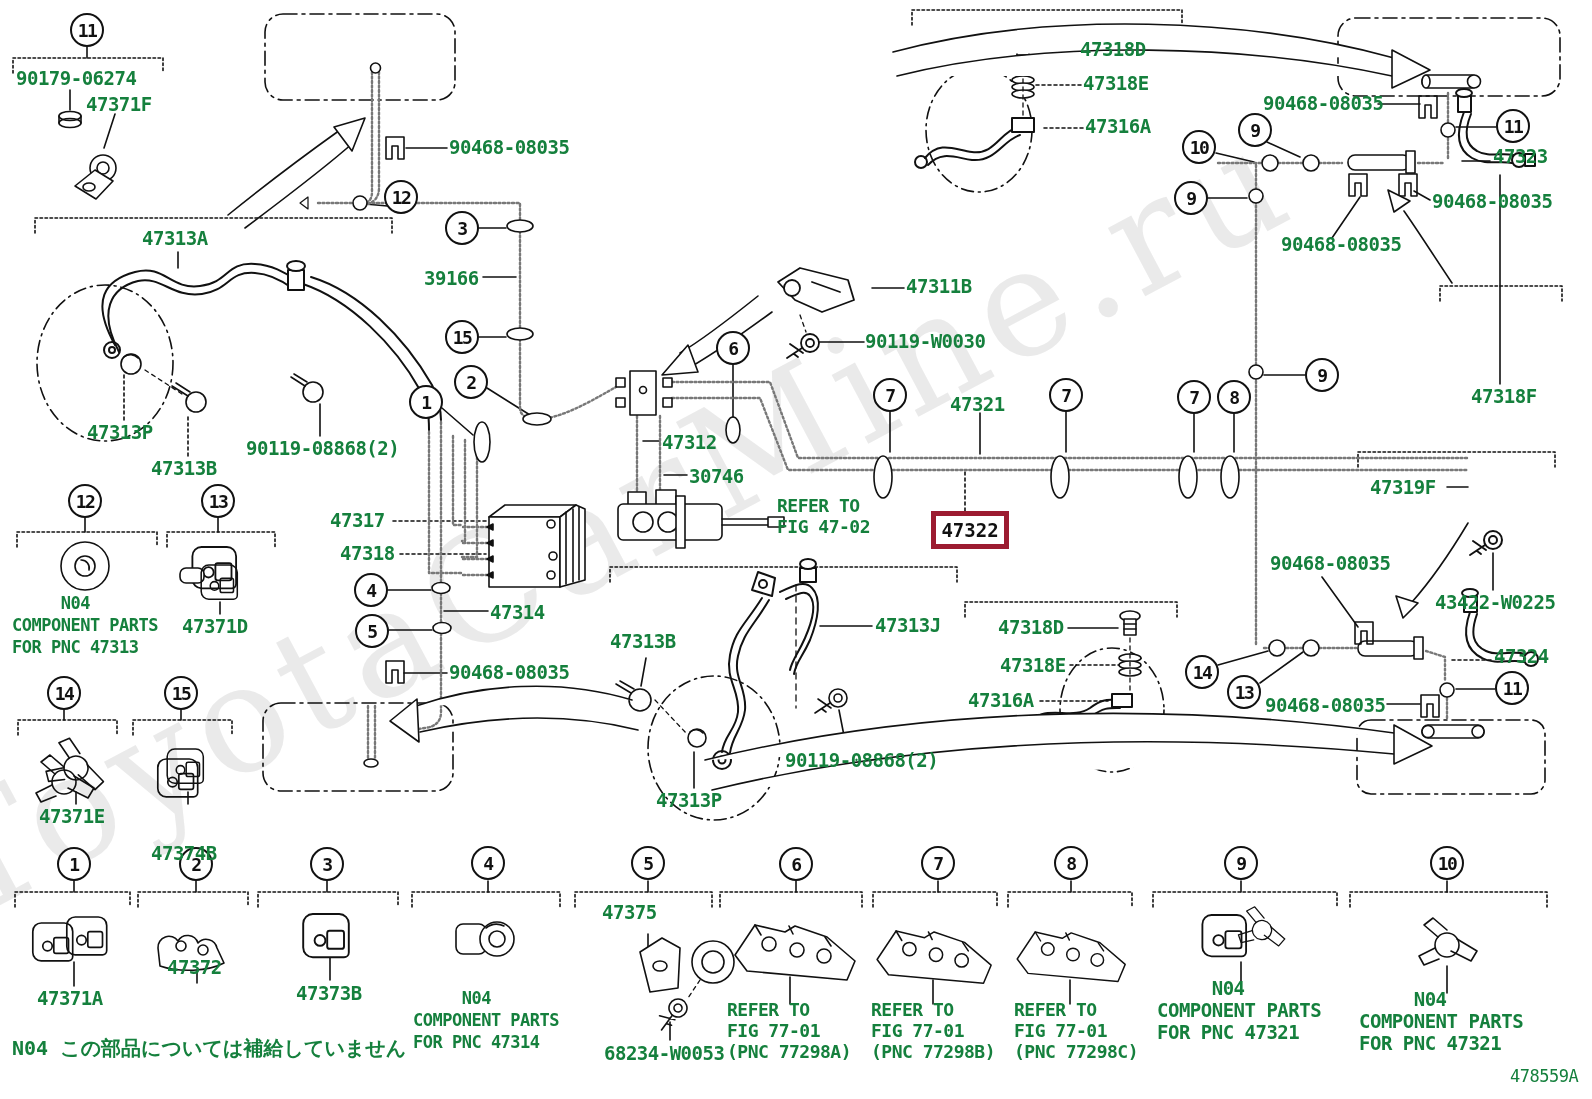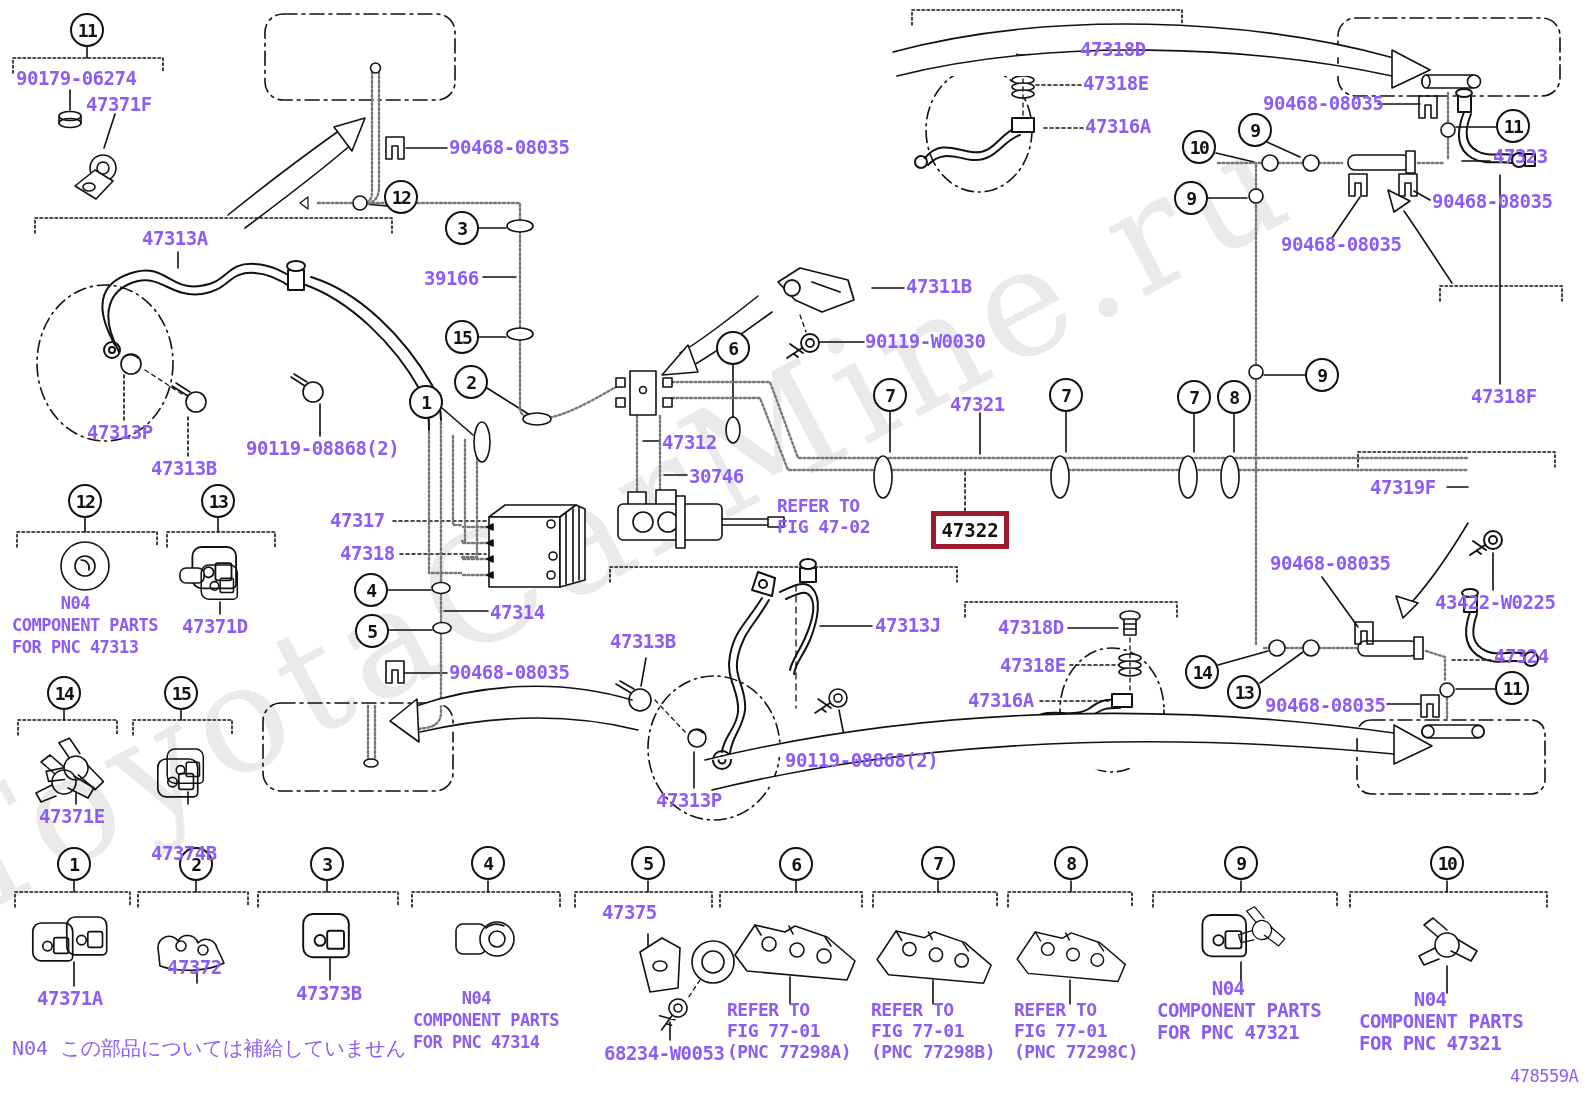--- a/index.html
+++ b/index.html
@@ -2,26 +2,26 @@
 <html><head>
 <meta charset="utf-8">
 <style>
   html,body{margin:0;padding:0;background:#fff;}
   #stage{position:relative;width:1592px;height:1099px;background:#fff;overflow:hidden;
          font-family:"DejaVu Sans Mono",monospace;color:#111;}
   #lineart{position:absolute;left:0;top:0;}
   .wm{position:absolute;left:-60px;top:770px;width:1900px;font-family:"DejaVu Serif",serif;
       font-size:150px;letter-spacing:8px;color:#c9c9c9;opacity:.38;transform:rotate(-28deg);
       transform-origin:40px 50%;pointer-events:none;white-space:nowrap;}
-  .pl{position:absolute;font:bold 19px "DejaVu Sans Mono",monospace;color:#8b5cf6;
+  .pl{position:absolute;font:bold 19px "DejaVu Sans Mono",monospace;color:#15803d;
       white-space:pre;letter-spacing:-0.5px;line-height:20px;}
   .blk{font-size:18px;line-height:21px;}
   .n04{font-size:17px;line-height:22px;}
   .n04b{font-size:19px;line-height:22px;}
-  .note{font-size:20px;font-weight:normal;letter-spacing:0;}
+  .note{font-size:20px;font-weight:bold;letter-spacing:0;}
   .noteen{font-size:16.5px;}
   .figcode{font-size:17px;font-weight:normal;}
   .co{position:absolute;width:34px;height:34px;border:2.5px solid #111;border-radius:50%;
       background:#fff;display:flex;align-items:center;justify-content:center;
       font:bold 18px "DejaVu Sans Mono",monospace;letter-spacing:-1.5px;box-sizing:border-box;}
   .hl{position:absolute;left:931px;top:511px;width:78px;height:38px;border:5px solid #9c1b30;
       background:#fff;box-sizing:border-box;display:flex;align-items:center;justify-content:center;
       font:bold 19px "DejaVu Sans Mono",monospace;}
 </style>
 </head>

